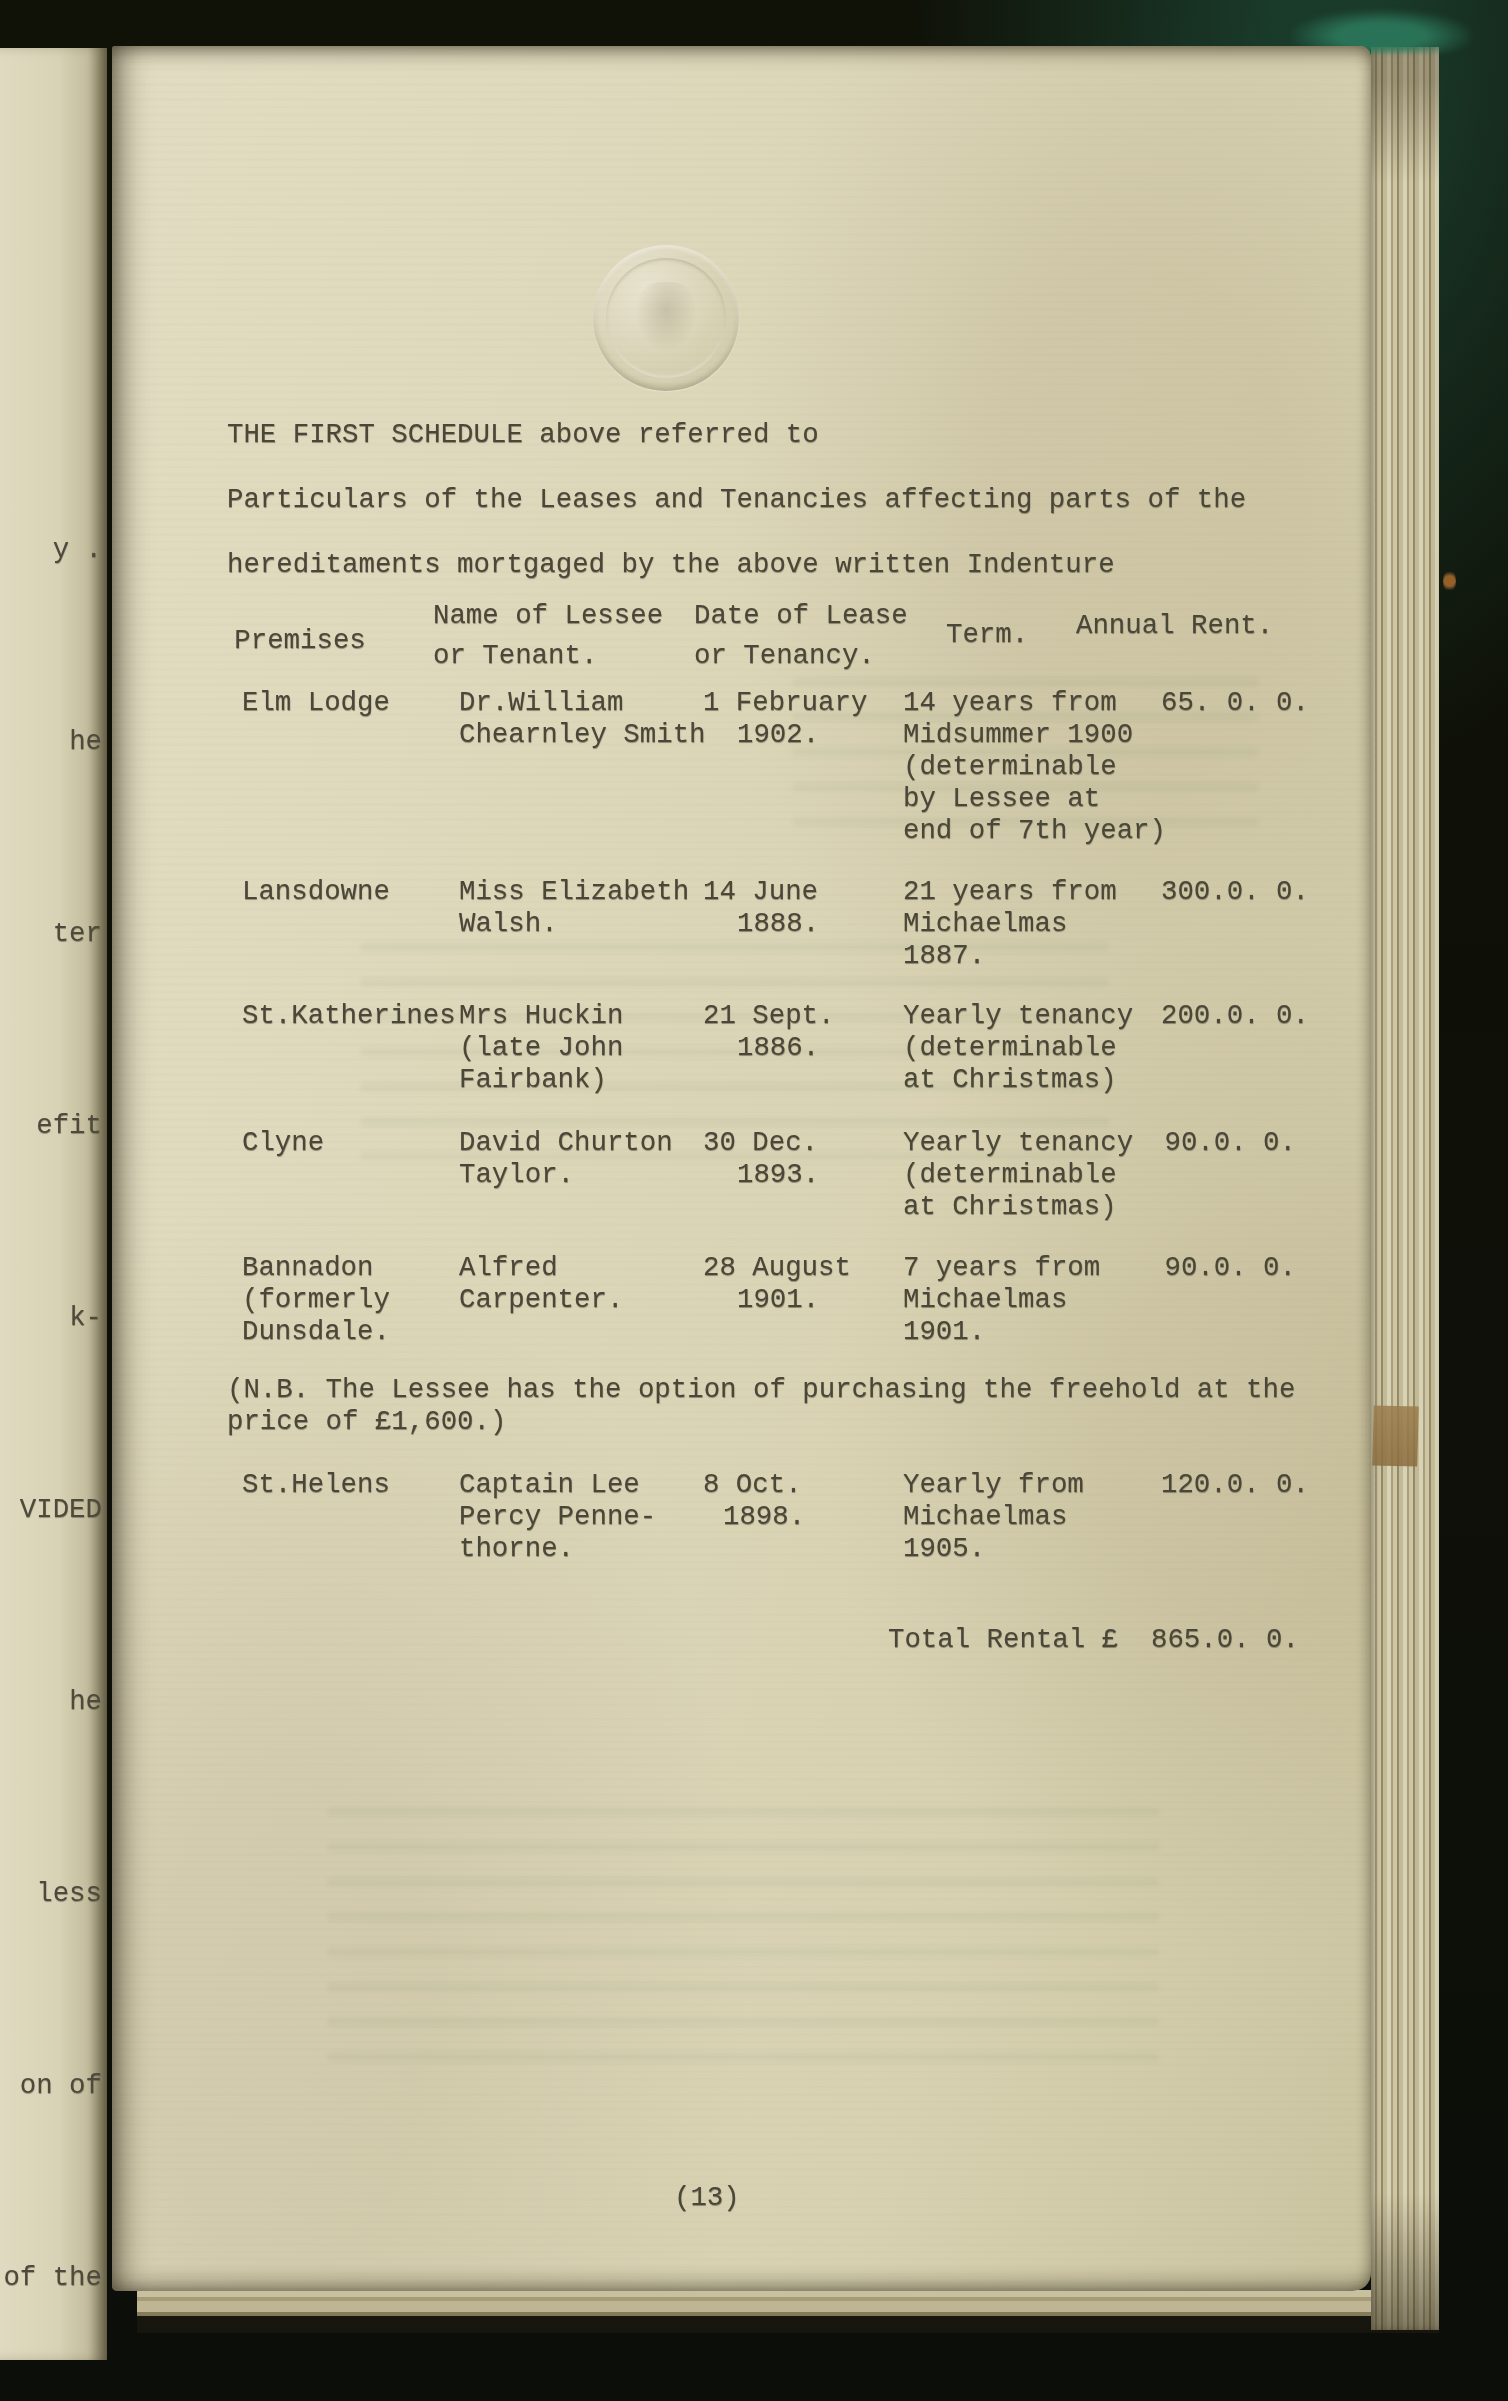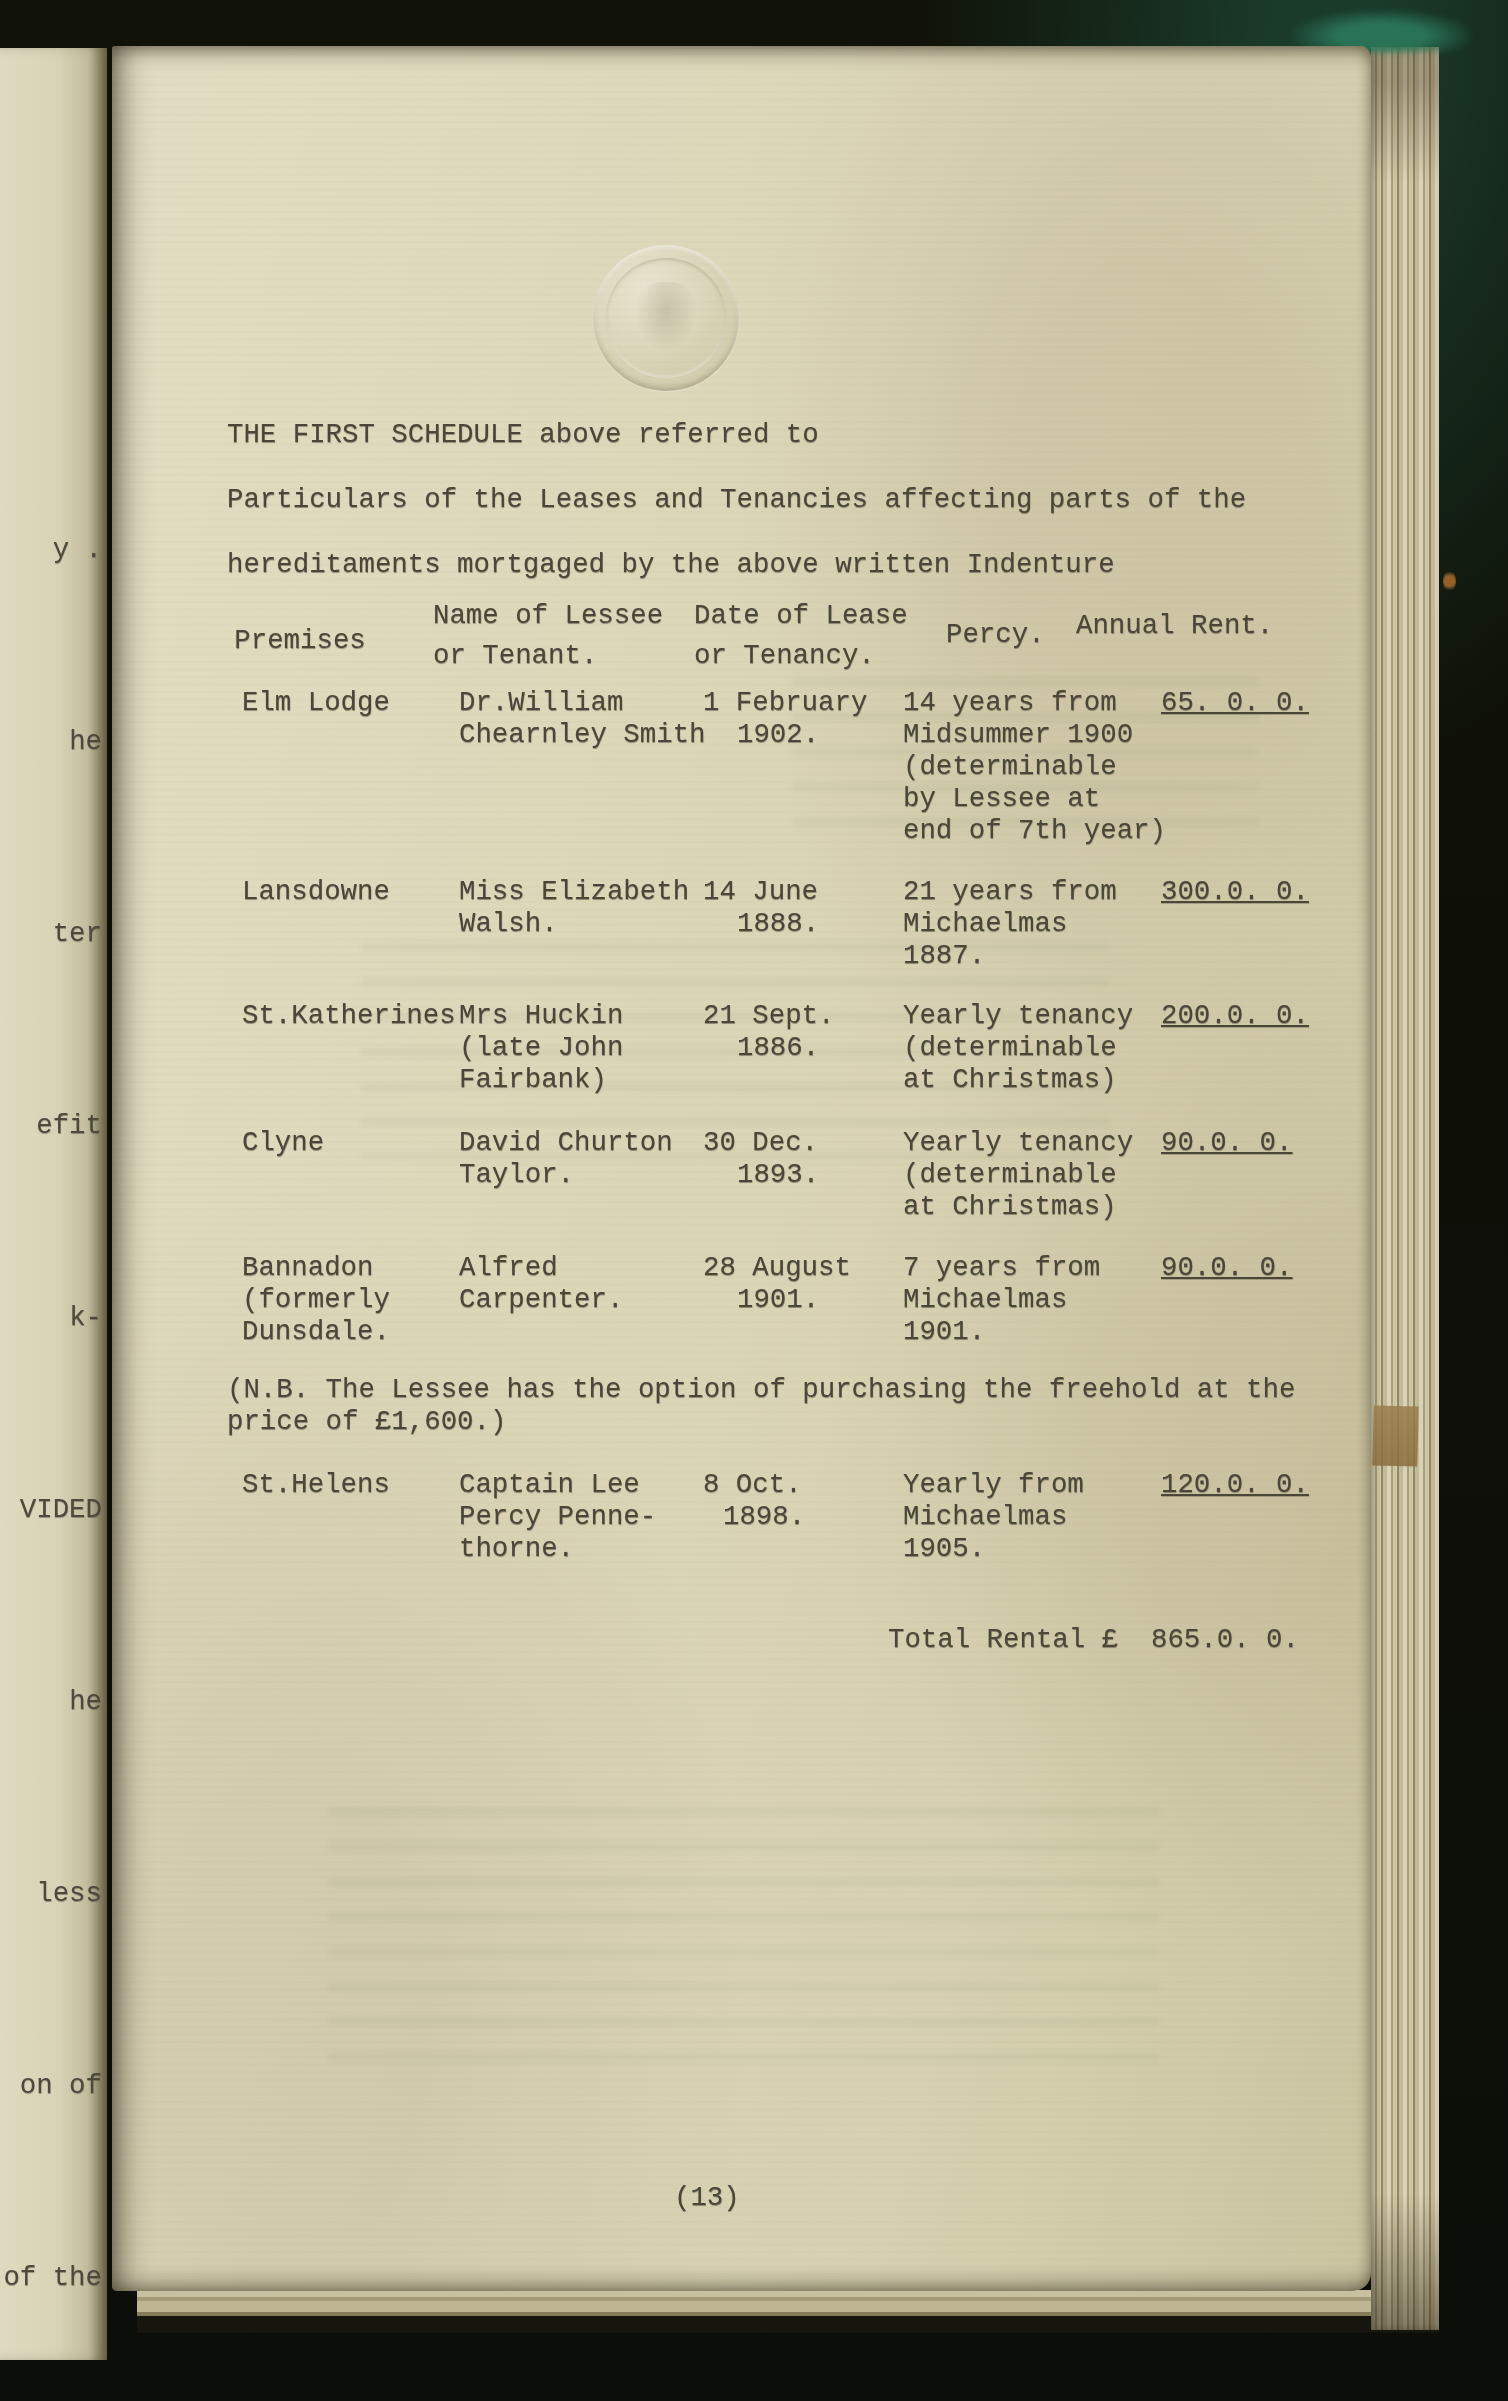--- a/index.html
+++ b/index.html
@@ -90,21 +90,21 @@
   .tline{line-height:32px;}
   .hline{line-height:65px;}
   .heading{position:absolute;left:115px;top:356px;}
   .thead{position:absolute;left:104px;top:551px;width:1080px;height:91px;}
   .thead .h{position:absolute;}
   .trow{
     position:absolute;left:115px;width:1080px;
     display:grid;grid-template-columns:217px 244px 200px 258px 150px;
   }
   .cell{overflow:visible;margin-left:15px;}
-  .cell.rent{text-decoration:underline;}
+  .cell.rent{text-align:right;}
   .trow .date .tline:nth-child(2){padding-left:34px;}
   .trow.alt-indent .date .tline:nth-child(2){padding-left:20px;}
   .note{position:absolute;left:115px;top:1328px;}
   .total{position:absolute;left:776px;top:1578px;}
   .pagenum{position:absolute;left:562px;top:2136px;}
   
   .ghost{position:absolute;filter:blur(2.5px);opacity:.07;background:repeating-linear-gradient(180deg,#5e7a52 0 8.3px,rgba(0,0,0,0) 8.3px 35px);}
   .ghost.g1{left:249px;top:897px;width:748px;height:216px;}
   .ghost.g2{left:216px;top:1762px;width:831px;height:274px;}
   .ghost.g3{left:681px;top:632px;width:465px;height:150px;}
@@ -162,21 +162,21 @@
       <div class="hline">THE FIRST SCHEDULE above referred to</div>
       <div class="hline">Particulars of the Leases and Tenancies affecting parts of the</div>
       <div class="hline">hereditaments mortgaged by the above written Indenture</div>
     </div>
 
     <div class="thead">
       <div class="h tline" style="left:217px;top:3.3px">Name of Lessee</div>
       <div class="h tline" style="left:478px;top:3.3px">Date of Lease</div>
       <div class="h tline" style="left:860px;top:12.5px">Annual Rent.</div>
       <div class="h tline" style="left:18.3px;top:28px">Premises</div>
-      <div class="h tline" style="left:730px;top:21.6px">Percy.</div>
+      <div class="h tline" style="left:730px;top:21.6px">Term.</div>
       <div class="h tline" style="left:217px;top:43px">or Tenant.</div>
       <div class="h tline" style="left:478px;top:43px">or Tenancy.</div>
     </div>
 
     <div class="trow" style="top:641px">
       <div class="cell premises">
         <div class="tline">Elm Lodge</div>
       </div>
       <div class="cell lessee">
         <div class="tline">Dr.William</div>

